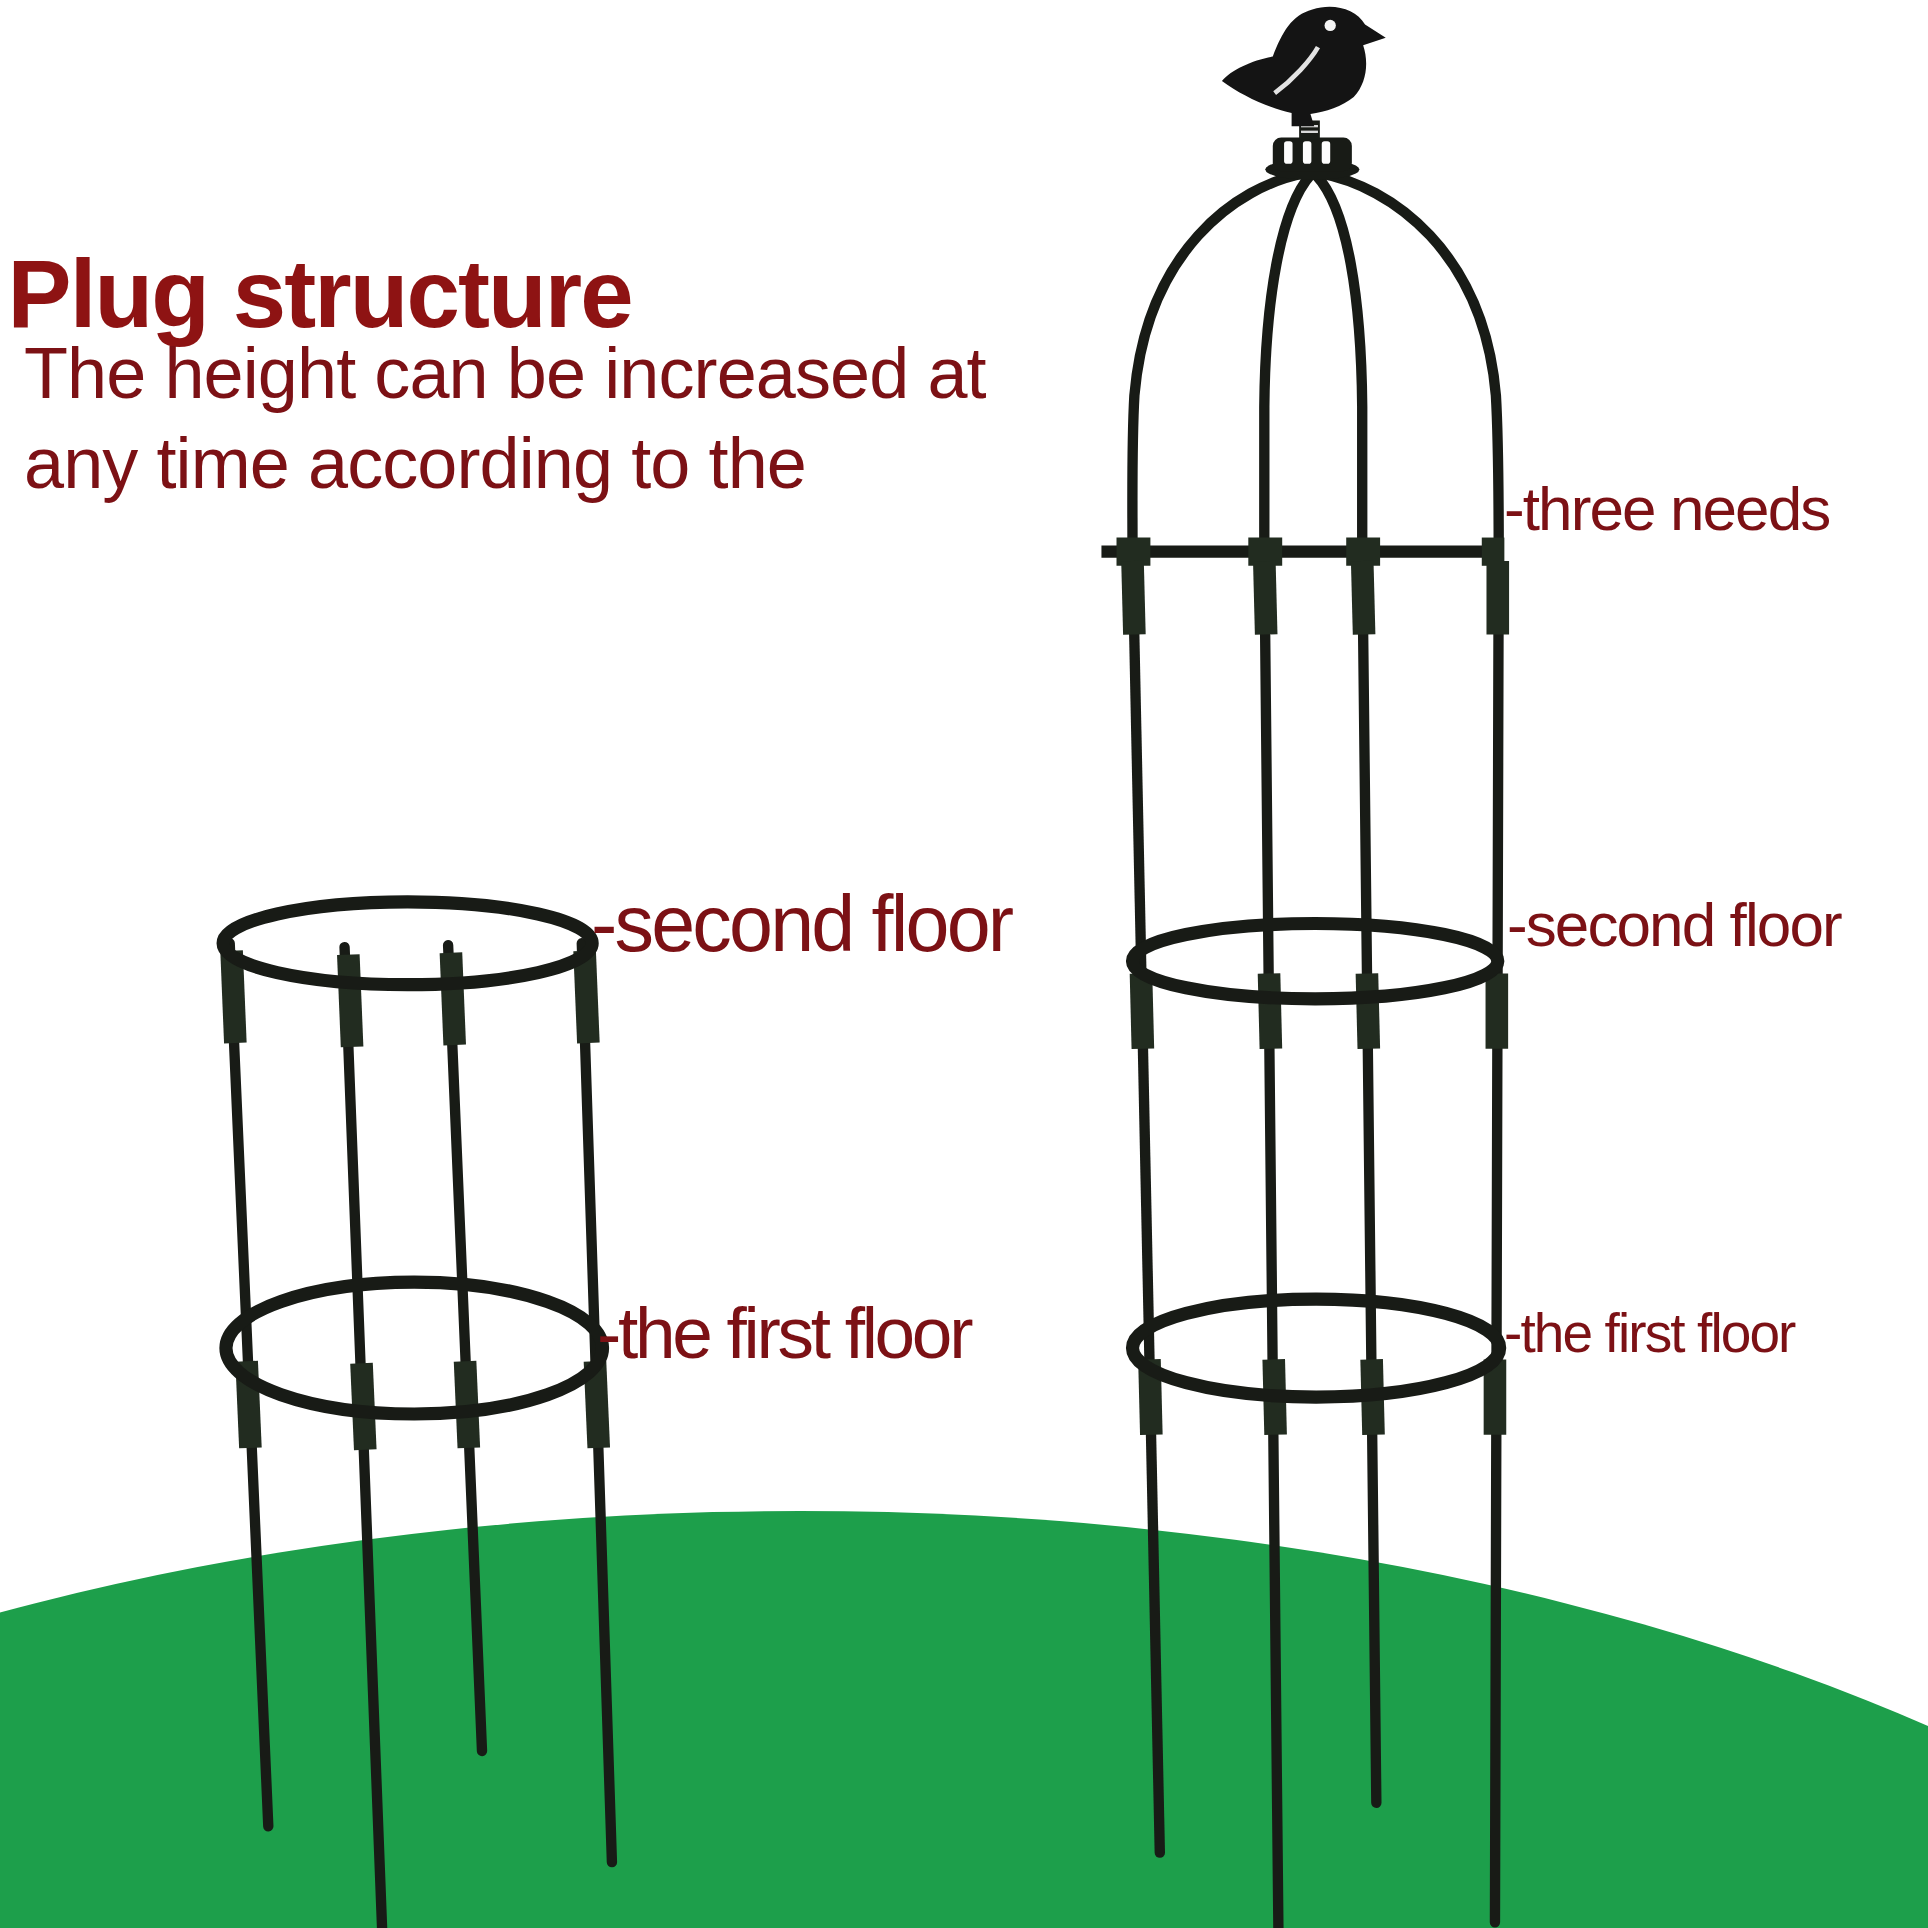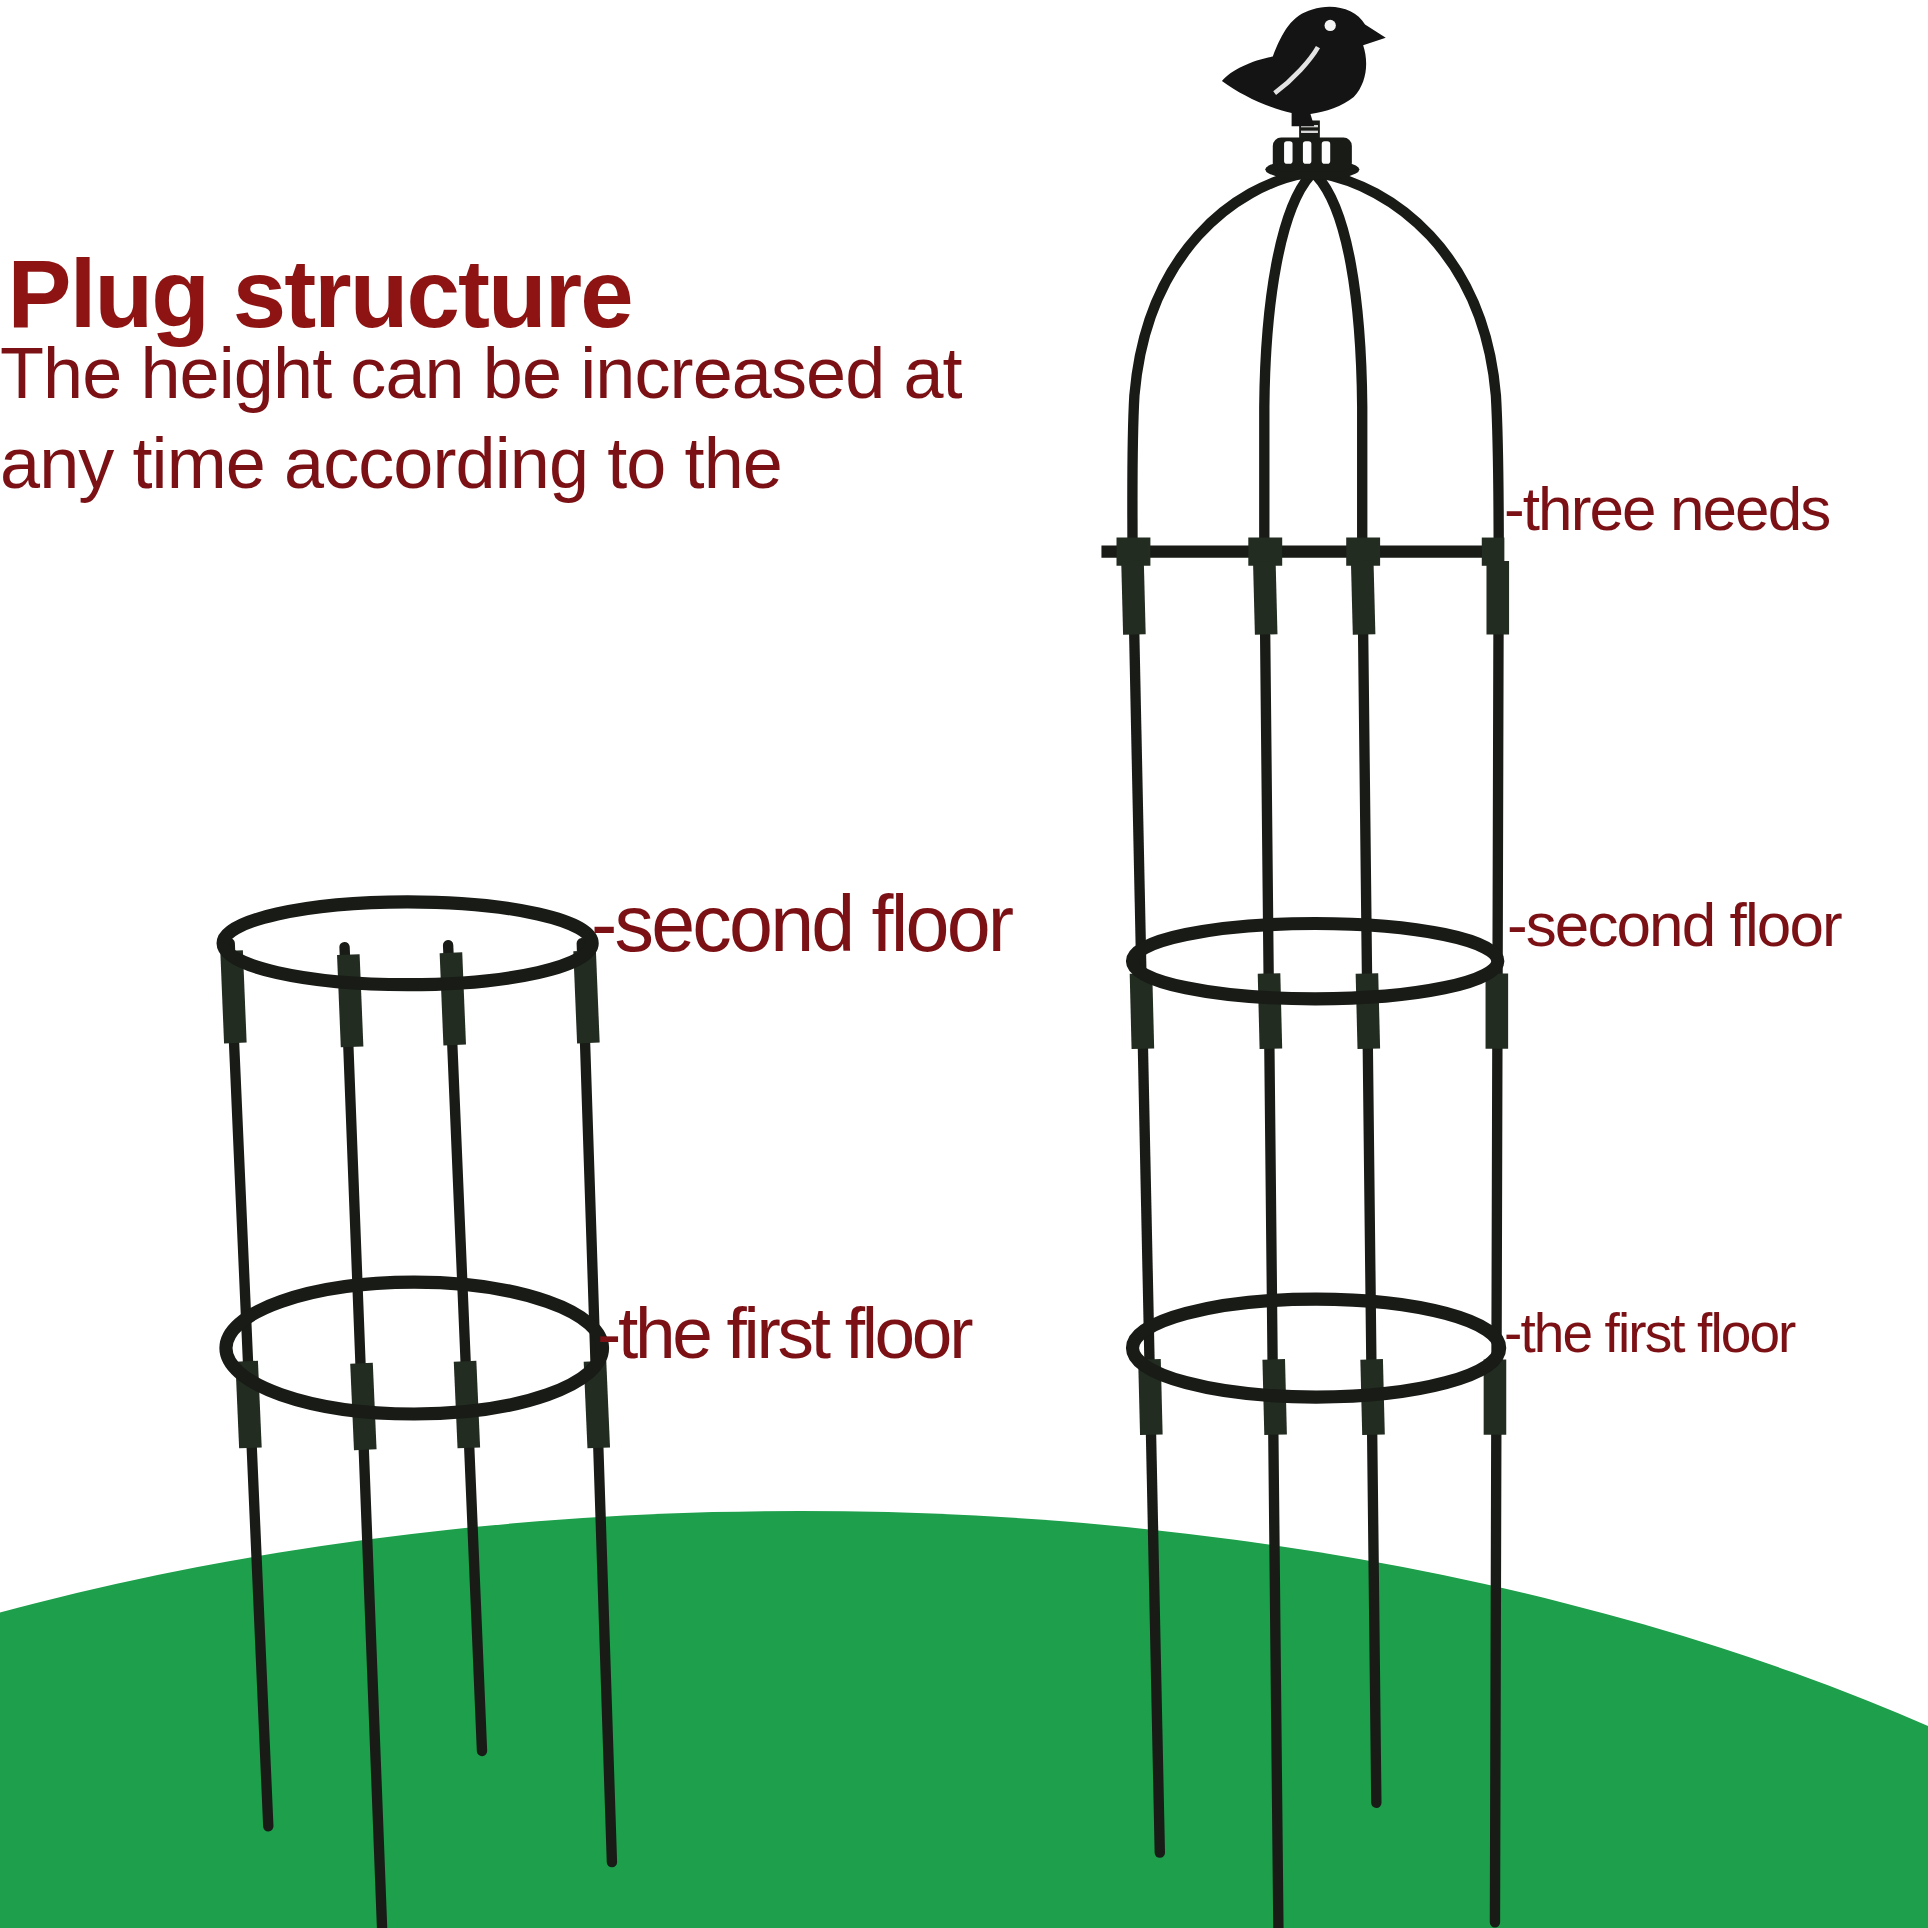--- a/index.html
+++ b/index.html
@@ -21,21 +21,21 @@
   .eye{fill:var(--highlight_white,#f5f5f5);}
 
   .title{
     position:absolute;left:7.5px;top:182px;
     font-size:96px;letter-spacing:-1.9px;line-height:1;
     color:var(--title_red,#8e1313);white-space:nowrap;
   }
   .desc{
     position:absolute;left:0;top:328px;
     font-size:72px;letter-spacing:-0.9px;line-height:90px;
-    color:var(--text_red,#7c1115);white-space:nowrap;
+    color:var(--text_red,#7c1115);white-space:nowrap;padding-left:24px;
   }
   .lbl{
     position:absolute;white-space:nowrap;line-height:1;
     color:var(--text_red,#7c1115);
   }
   .lbl-mid-second{left:591px;top:884px;font-size:79px;letter-spacing:-2.8px;}
   .lbl-mid-first{left:597px;top:1296px;font-size:73px;letter-spacing:-3.3px;}
   .lbl-right-three{left:1504px;top:478px;font-size:62px;letter-spacing:-1.9px;}
   .lbl-right-second{left:1507px;top:894px;font-size:62px;letter-spacing:-1.9px;}
   .lbl-right-first{left:1504px;top:1306px;font-size:55px;letter-spacing:-1.9px;}

